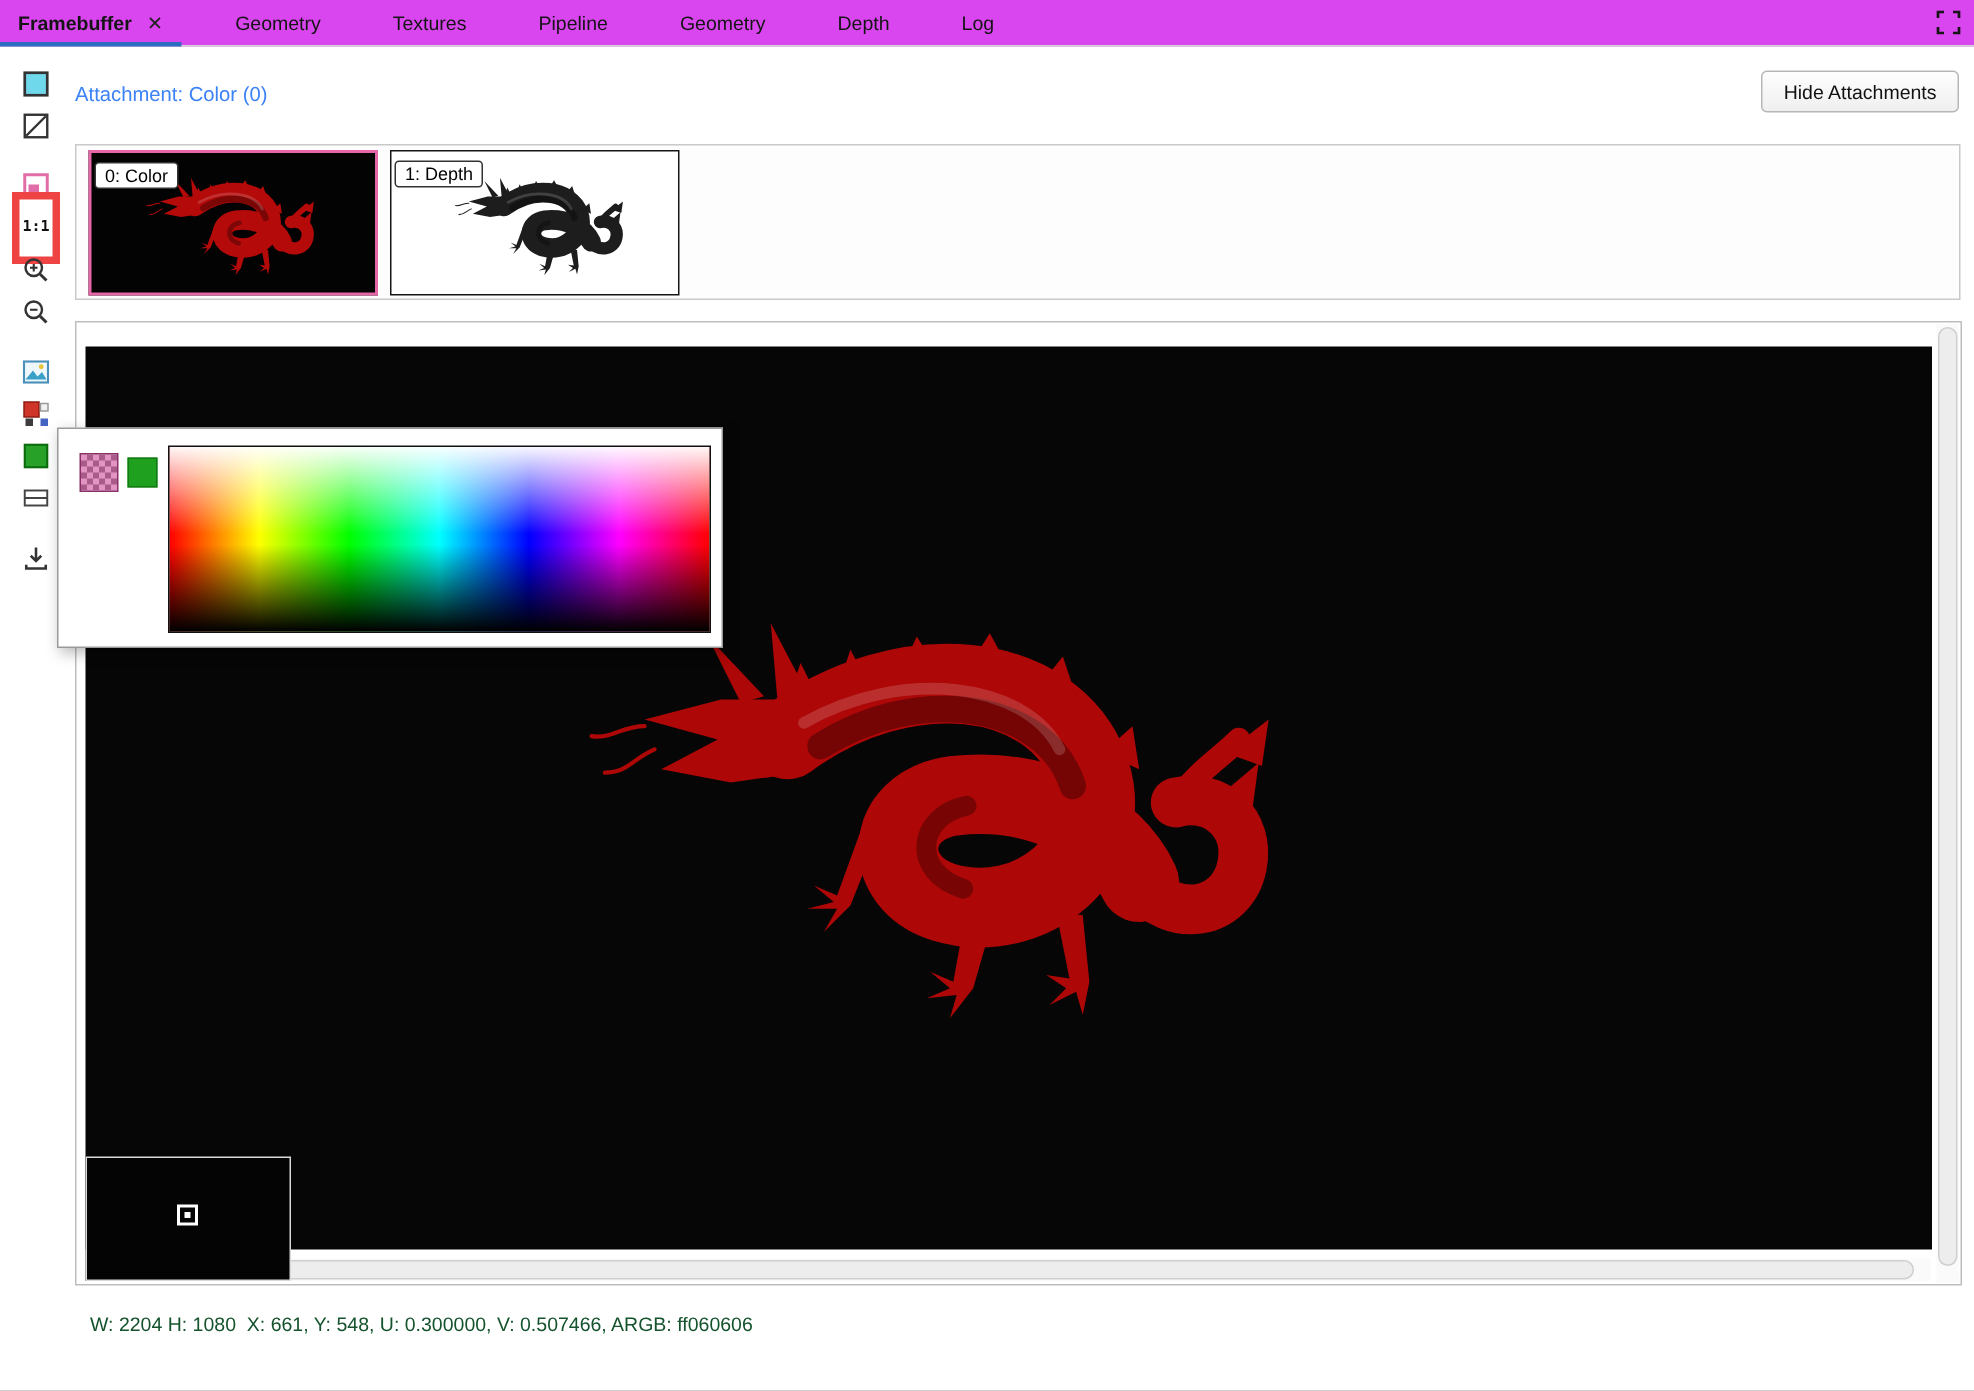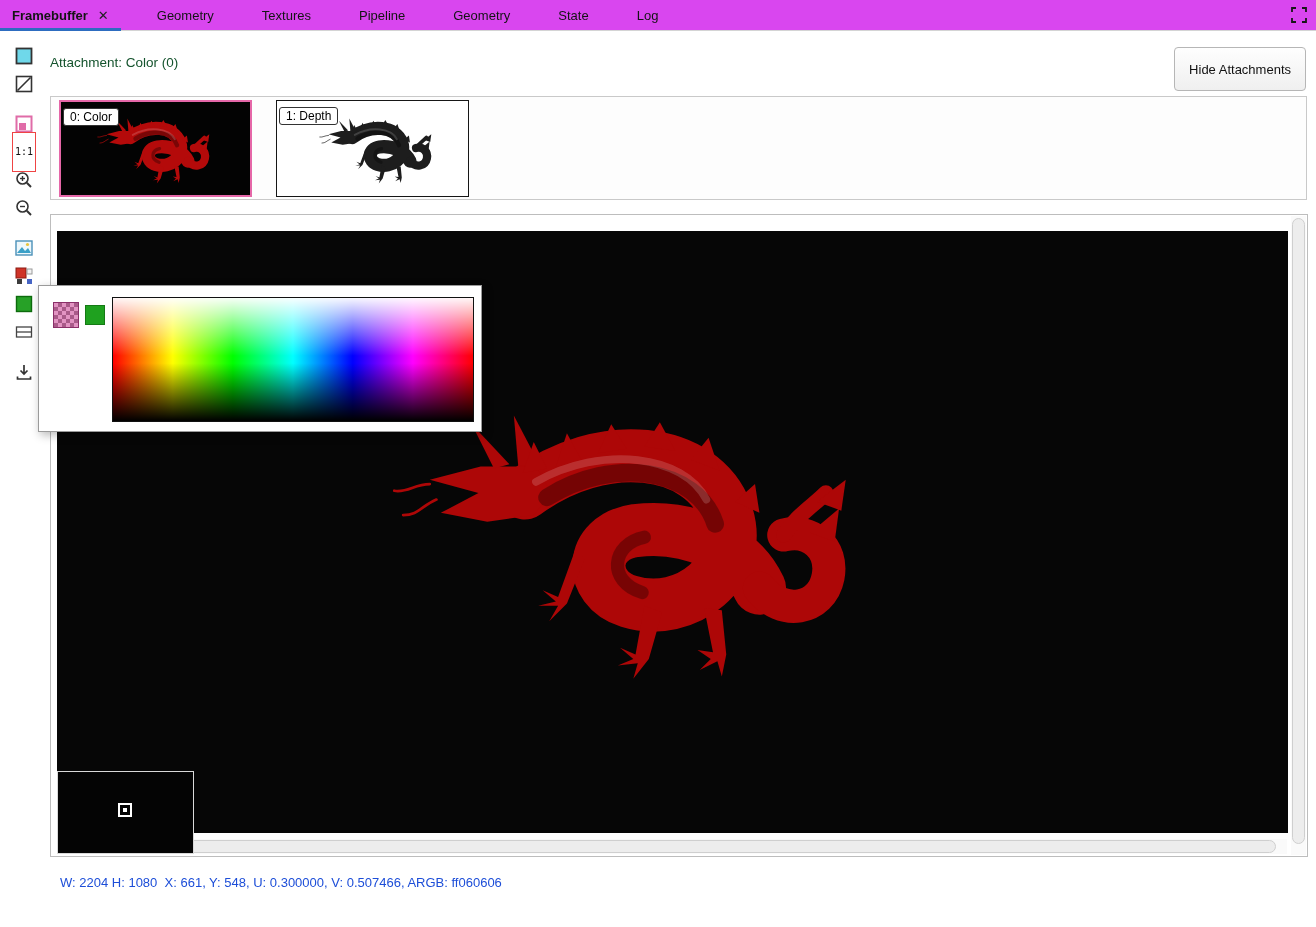--- a/index.html
+++ b/index.html
@@ -18,34 +18,34 @@
   .tab-close{font-size:13px;color:#222;line-height:1;}
   .fullscreen-btn{position:absolute;right:8px;top:6px;width:18px;height:18px;}
 
   
   .toolbar{position:absolute;left:10px;top:44px;width:28px;display:flex;
            flex-direction:column;align-items:center;}
   .tool{width:24px;height:24px;display:flex;align-items:center;justify-content:center;
         margin-bottom:4px;}
   .tool svg{display:block;}
   .tgap{height:12px;flex:none;}
-  .t11{font-size:10px;font-weight:normal;border:1px solid #ef4444;padding:14px 2px;
+  .t11{font-size:10px;font-weight:bold;border:5px solid #ef4444;padding:14px 2px;
        line-height:1;font-family:"DejaVu Sans Mono",monospace;color:#111;}
 
   
-  .attach-header-label{position:absolute;left:50px;top:55px;font-size:13.5px;color:#14532d;}
-  .hide-btn{position:absolute;right:10px;top:47px;height:44px;padding:0 14px;
+  .attach-header-label{position:absolute;left:50px;top:55px;font-size:13.5px;color:#3b82f6;}
+  .hide-btn{position:absolute;right:10px;top:47px;height:28px;padding:0 14px;
        font-size:13px;font-family:"Liberation Sans",sans-serif;
        border:1px solid #b6b6b6;border-radius:4px;
        background:linear-gradient(#fefefe,#efefef);color:#111;}
 
   
   .attach-strip{position:absolute;left:50px;top:96px;width:1257px;height:104px;
        border:1px solid #c9c9c9;background:#fdfdfd;box-sizing:border-box;
-       display:flex;align-items:center;gap:24px;padding-left:8px;}
+       display:flex;align-items:center;gap:8px;padding-left:8px;}
   .attach-thumb{position:relative;box-sizing:border-box;width:193px;height:97px;
        border:1px solid #161616;display:flex;align-items:center;justify-content:center;}
   .attach-thumb.selected{border:2px solid #e567a8;}
   .thumb-color{background:#030303;}
   .thumb-depth{background:#ffffff;padding-left:10px;}
   .chip{position:absolute;top:6px;left:2px;background:#fff;border:1px solid #333;
        border-radius:3px;font-size:12px;padding:1px 6px;color:#000;z-index:2;}
   .dragon-thumb{width:152px;height:82px;}
   .thumb-color .dragon-thumb{color:#b40a0a;}
   .thumb-depth .dragon-thumb{color:#1d1d1d;}
@@ -81,21 +81,21 @@
   .swatch-green{position:absolute;left:46px;top:19px;width:18px;height:18px;
        background:#1fa11f;border:1px solid #157a15;}
   .hsv{position:absolute;left:73px;top:11px;width:360px;height:123px;border:1px solid #111;
        background:
         linear-gradient(to bottom,rgba(255,255,255,.97) 0%,rgba(255,255,255,0) 47%,
                         rgba(0,0,0,0) 53%,#000 100%),
         linear-gradient(to right,#f00 0%,#ff0 16.6%,#0f0 33.3%,#0ff 50%,
                         #00f 66.6%,#f0f 83.3%,#f00 100%);}
 
   
-  .statusbar{position:absolute;left:60px;top:875px;font-size:13px;color:#1d4ed8;
+  .statusbar{position:absolute;left:60px;top:875px;font-size:13px;color:#14532d;
        white-space:pre;}
 </style>
 </head>
 <body>
 
 <div class="page">
 
   <svg width="0" height="0" style="position:absolute" aria-hidden="true">
     <defs>
       <symbol id="dragon" viewBox="0 0 470 300" preserveAspectRatio="xMidYMid meet">
@@ -141,21 +141,21 @@
     <div class="tab">
       <span class="tab-label">Textures</span>
     </div>
     <div class="tab">
       <span class="tab-label">Pipeline</span>
     </div>
     <div class="tab">
       <span class="tab-label">Geometry</span>
     </div>
     <div class="tab">
-      <span class="tab-label">State</span>
+      <span class="tab-label">Depth</span>
     </div>
     <div class="tab">
       <span class="tab-label">Log</span>
     </div>
     <div class="fullscreen-btn">
       <svg viewBox="0 0 18 18" width="18" height="18" fill="none" stroke="#161616" stroke-width="1.8">
         <path d="M2 6 V2 H6"></path>
           <path d="M12 2 H16 V6"></path>
           <path d="M16 12 V16 H12"></path>
           <path d="M6 16 H2 V12"></path>

